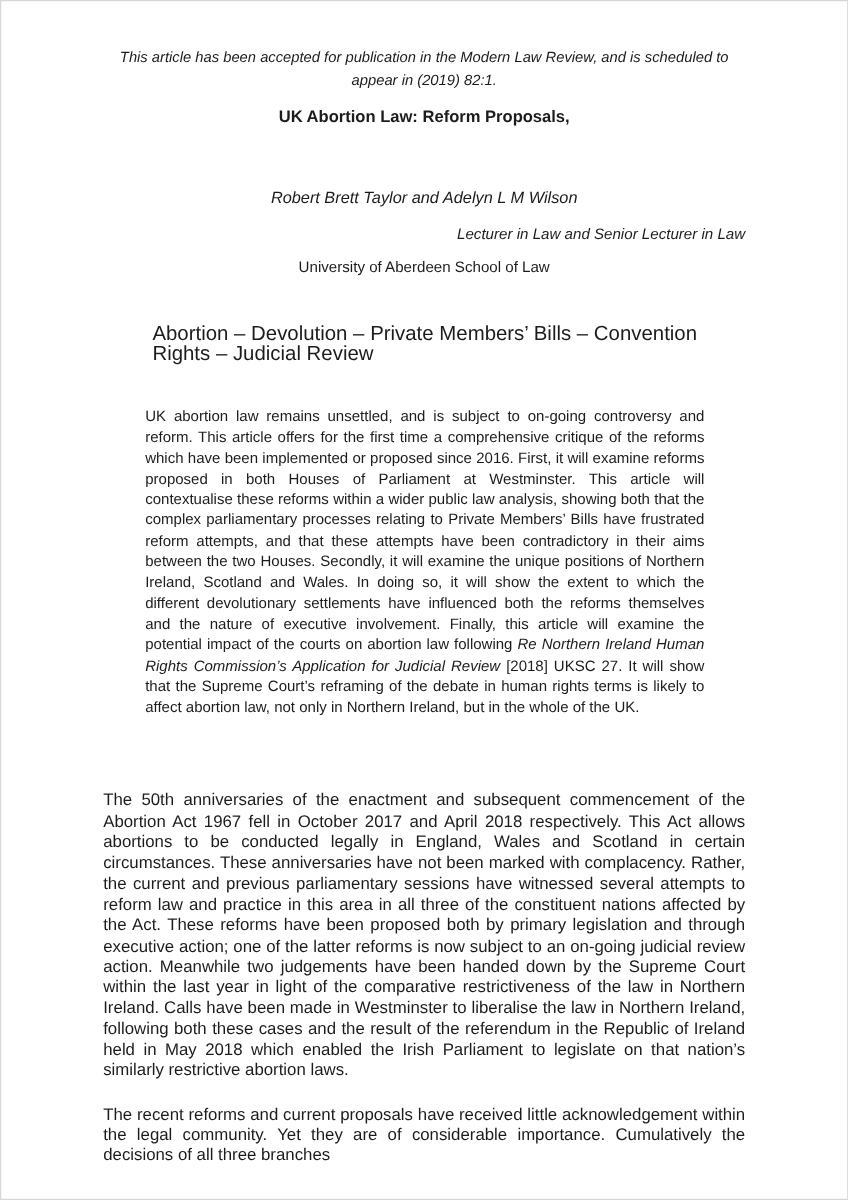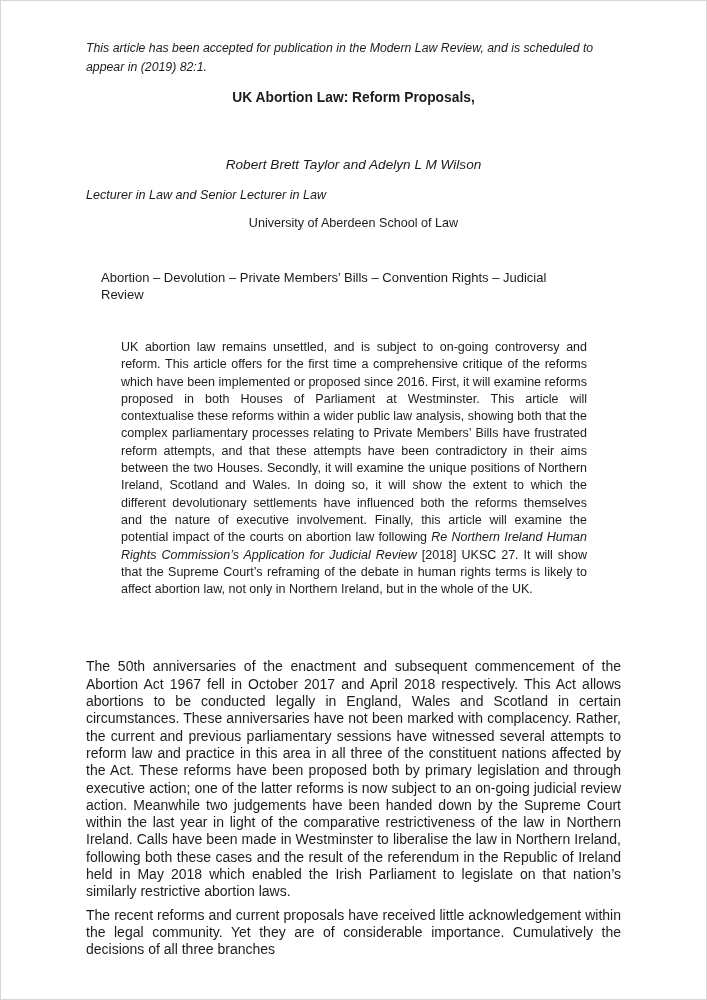--- a/index.html
+++ b/index.html
@@ -16,75 +16,75 @@
     height: 1000px;
     background: #ffffff;
     border: 1px solid #d6d6d6;
     padding: 38px 85px 0 85px;
     overflow: hidden;
   }
   .note {
     font-style: italic;
     font-size: 12.3px;
     line-height: 18.5px;
-    text-align: left;
+    text-align: center;
   }
   .title-line {
     text-align: center;
     font-weight: bold;
     font-size: 13.8px;
     line-height: 18px;
   }
   .title-line.first { margin-top: 13px; }
   .title-line.second { margin-top: 14px; }
   .authors {
     margin-top: 49px;
     text-align: center;
     font-weight: normal;
     font-style: italic;
     font-size: 13.6px;
     line-height: 18px;
   }
   .roles {
     margin-top: 13px;
-    text-align: left;
+    text-align: right;
     font-style: italic;
     font-size: 12.6px;
     line-height: 17px;
   }
   .affiliation {
     margin-top: 11px;
     text-align: center;
     font-size: 12.6px;
     line-height: 17px;
   }
   .keywords {
     margin-top: 37px;
-    margin-left: 15px;
+    margin-left: 41px;
     margin-right: 34px;
-    font-size: 13px;
+    font-size: 17px;
     line-height: 17px;
     text-align: left;
   }
   .abstract {
     margin-top: 36px;
     margin-left: 35px;
     margin-right: 34px;
     font-size: 12.5px;
     line-height: 17.3px;
     text-align: justify;
   }
   .abstract em { font-style: italic; }
   .body-section { margin-top: 60px; }
   .body-para {
     font-size: 14px;
     line-height: 17.3px;
     text-align: justify;
   }
-  .body-para + .body-para { margin-top: 6px; }
+  .body-para + .body-para { margin-top: 19px; }
 </style>
 </head>
 <body>
 
 <div class="page">
 
   <p class="note">This article has been accepted for publication in the Modern Law Review, and is scheduled to appear in (2019) 82:1.</p>
 
   <div>
     <p class="title-line first">UK Abortion Law: Reform Proposals,</p>

